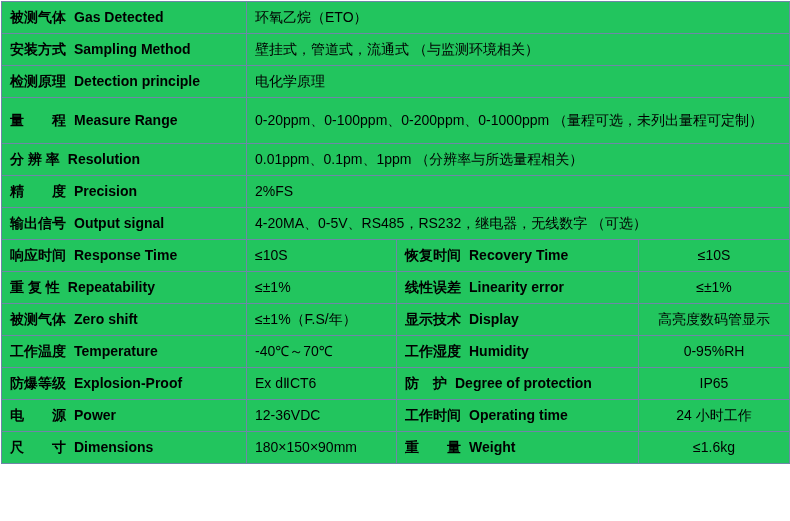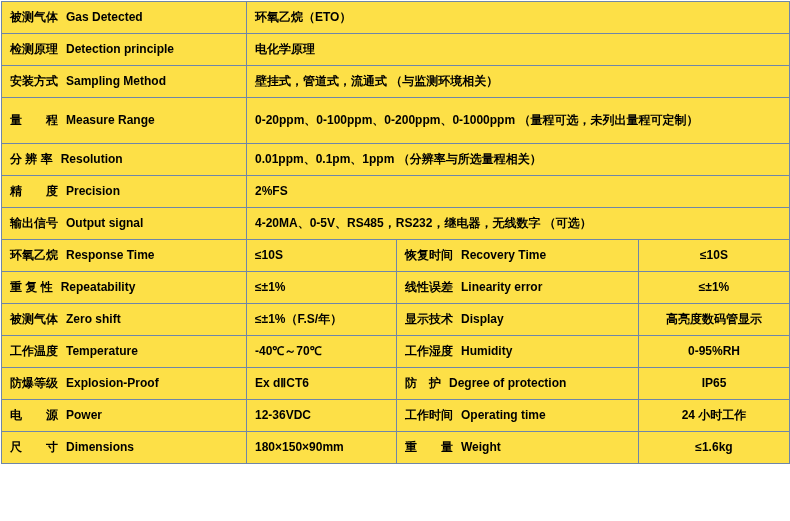--- a/index.html
+++ b/index.html
@@ -13,39 +13,39 @@
     font-family: "Liberation Sans", sans-serif;
   }
   #spec-table {
     border-collapse: collapse;
     width: 788px;
     margin: 1px 0 0 1px;
     table-layout: fixed;
   }
   #spec-table td {
     border: 1px solid #6f86a8;
-    background: #fde047;
+    background: #22c55e;
     padding: 5px 8px;
-    font-size: 12px;
+    font-size: 14px;
     color: #000000;
     vertical-align: middle;
     line-height: 1.35;
   }
   td.label {
     font-weight: bold;
     white-space: nowrap;
   }
   td.label .cn {
     letter-spacing: 0px;
   }
   td.label .en {
     margin-left: 8px;
   }
   td.value {
-    font-weight: bold;
+    font-weight: normal;
   }
   td.value-center {
     text-align: center;
   }
   .row-h-1 { height: 32px; }
   .row-h-2 { height: 46px; padding-left: 20px; }
 </style>
 </head>
 <body>
 
@@ -55,45 +55,45 @@
     <col style="width:150px">
     <col style="width:242px">
     <col style="width:151px">
   </colgroup>
   <tbody>
       <tr class="row-h-1">
         <td class="label"><span class="cn">被测气体</span><span class="en">Gas Detected</span></td>
         <td colspan="3" class="value">环氧乙烷（ETO）</td>
       </tr>
       <tr class="row-h-1">
+        <td class="label"><span class="cn">安装方式</span><span class="en">Sampling Method</span></td>
+        <td colspan="3" class="value">壁挂式，管道式，流通式 （与监测环境相关）</td>
+      </tr>
+      <tr class="row-h-1">
         <td class="label"><span class="cn">检测原理</span><span class="en">Detection principle</span></td>
         <td colspan="3" class="value">电化学原理</td>
-      </tr>
-      <tr class="row-h-1">
-        <td class="label"><span class="cn">安装方式</span><span class="en">Sampling Method</span></td>
-        <td colspan="3" class="value">壁挂式，管道式，流通式 （与监测环境相关）</td>
       </tr>
       <tr class="row-h-2">
         <td class="label"><span class="cn">量　　程</span><span class="en">Measure Range</span></td>
         <td colspan="3" class="value">0-20ppm、0-100ppm、0-200ppm、0-1000ppm （量程可选，未列出量程可定制）</td>
       </tr>
       <tr class="row-h-1">
         <td class="label"><span class="cn">分 辨 率</span><span class="en">Resolution</span></td>
         <td colspan="3" class="value">0.01ppm、0.1pm、1ppm （分辨率与所选量程相关）</td>
       </tr>
       <tr class="row-h-1">
         <td class="label"><span class="cn">精　　度</span><span class="en">Precision</span></td>
         <td colspan="3" class="value">2%FS</td>
       </tr>
       <tr class="row-h-1">
         <td class="label"><span class="cn">输出信号</span><span class="en">Output signal</span></td>
         <td colspan="3" class="value">4-20MA、0-5V、RS485，RS232，继电器，无线数字 （可选）</td>
       </tr>
       <tr class="row-h-1">
-        <td class="label"><span class="cn">环氧乙烷</span><span class="en">Response Time</span></td>
+        <td class="label"><span class="cn">响应时间</span><span class="en">Response Time</span></td>
         <td class="value">≤10S</td>
         <td class="label"><span class="cn">恢复时间</span><span class="en">Recovery Time</span></td>
         <td class="value value-center">≤10S</td>
       </tr>
       <tr class="row-h-1">
         <td class="label"><span class="cn">重 复 性</span><span class="en">Repeatability</span></td>
         <td class="value">≤±1%</td>
         <td class="label"><span class="cn">线性误差</span><span class="en">Linearity error</span></td>
         <td class="value value-center">≤±1%</td>
       </tr>

